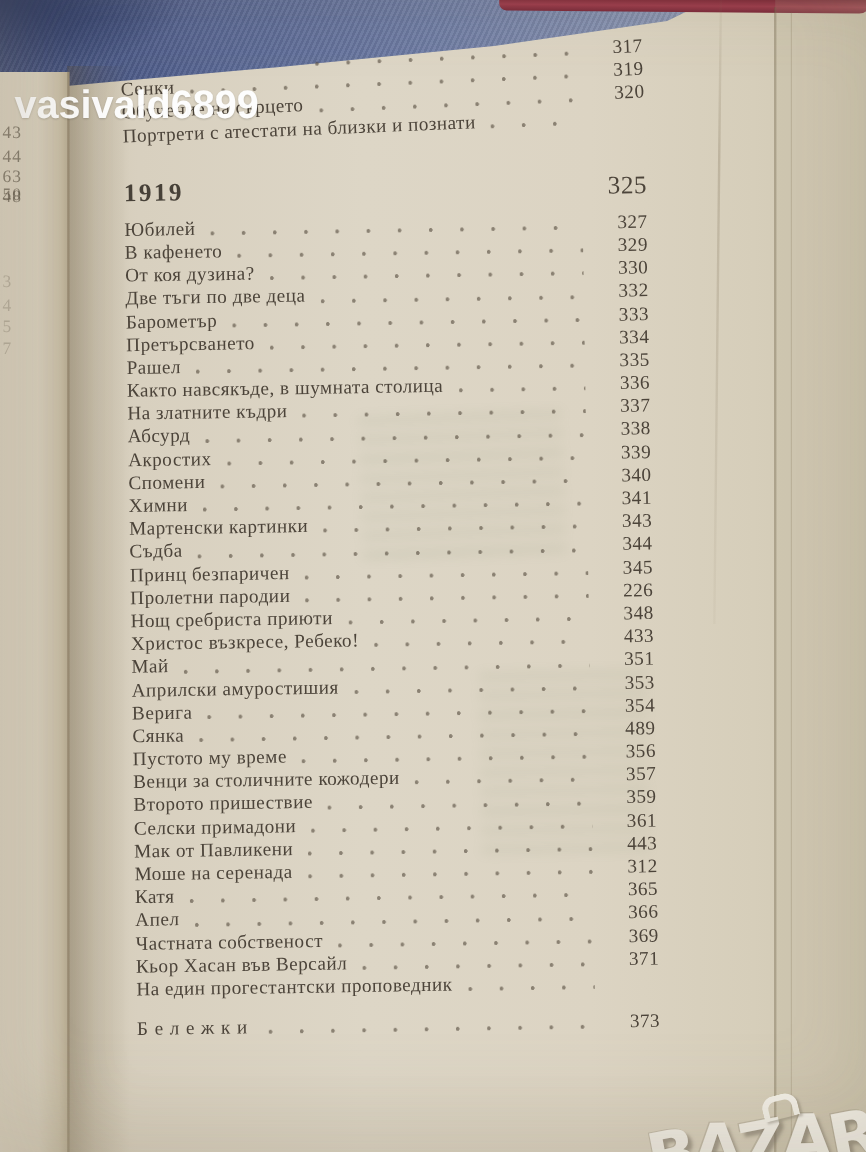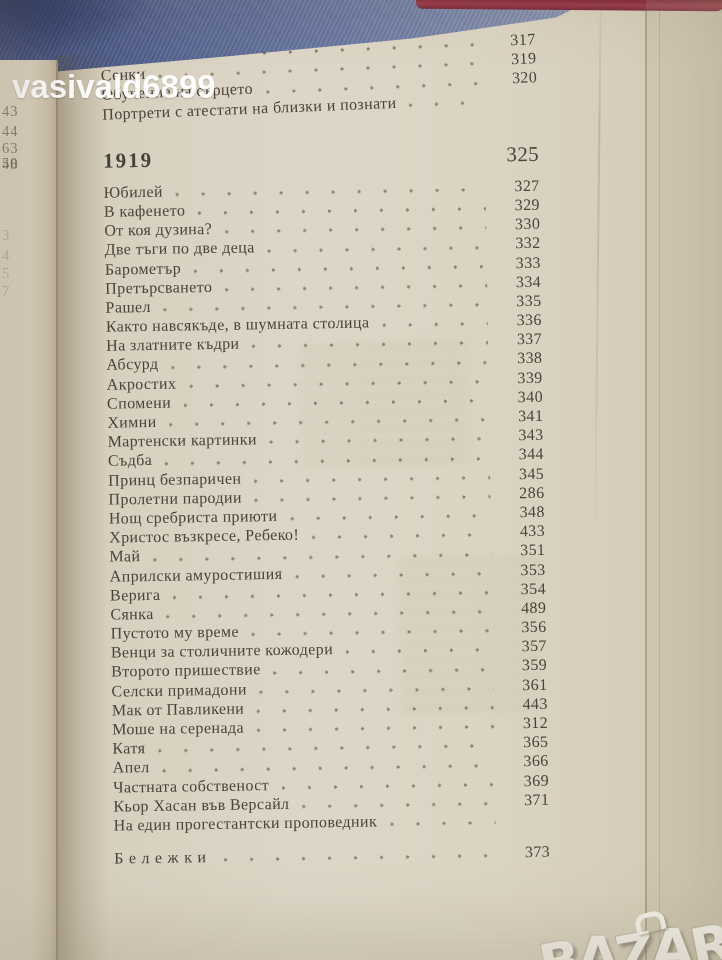--- a/index.html
+++ b/index.html
@@ -205,21 +205,21 @@
     <span class="page">344</span>
   </div>
         <div class="row">
     <span class="title">Принц безпаричен</span>
     <span class="leader"></span>
     <span class="page">345</span>
   </div>
         <div class="row">
     <span class="title">Пролетни пародии</span>
     <span class="leader"></span>
-    <span class="page">286</span>
+    <span class="page">226</span>
   </div>
         <div class="row">
     <span class="title">Нощ сребриста приюти</span>
     <span class="leader"></span>
     <span class="page">348</span>
   </div>
         <div class="row">
     <span class="title">Христос възкресе, Ребеко!</span>
     <span class="leader"></span>
     <span class="page">433</span>

